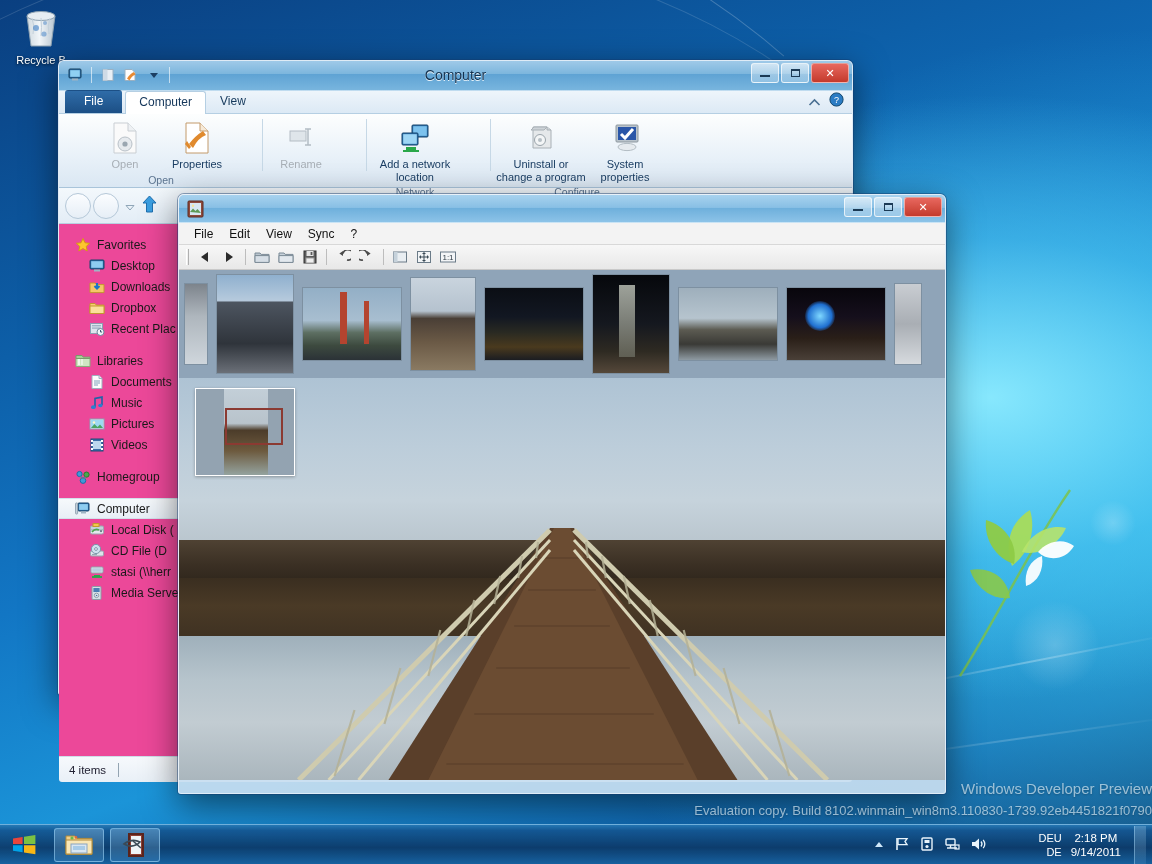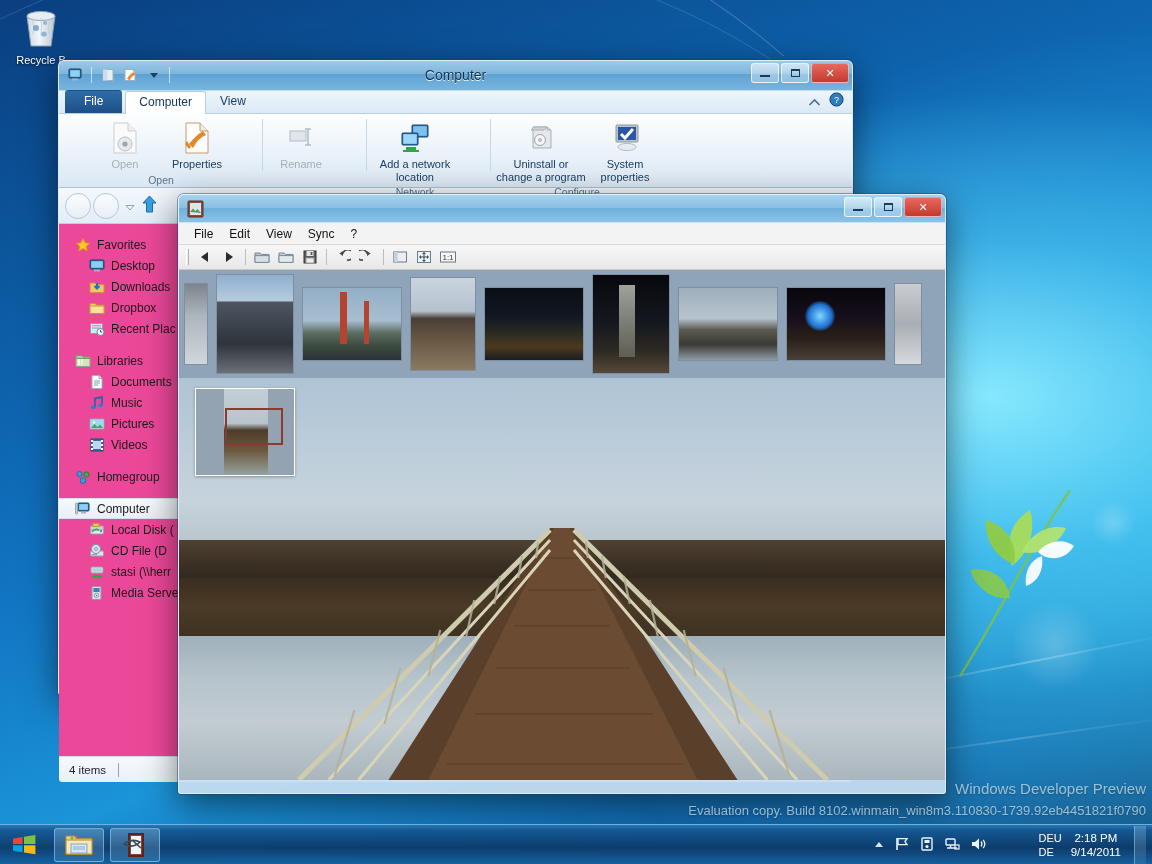--- a/index.html
+++ b/index.html
@@ -215,21 +215,21 @@
   .tray {
     margin-left: auto; display: flex; align-items: center; gap: 9px; padding-right: 6px;
     color: #eaf6ff; font-size: 11px;
   }
   .tray-clock { text-align: center; line-height: 14px; font-size: 11.5px; color: #ffffff; }
   .show-desktop { width: 12px; height: 38px; border-left: 1px solid rgba(170,220,250,0.45);
      background: linear-gradient(to bottom, rgba(200,235,255,0.25), rgba(150,205,245,0.12)); margin-left: 4px;}
 
   
   #watermark {
-    position: absolute; right: 6px; bottom: 42px; text-align: right;
+    position: absolute; right: 0; bottom: 42px; text-align: right;
     color: rgba(235,248,255,0.62); font-size: 15px; line-height: 22px;
     text-shadow: 0 1px 2px rgba(0,0,0,0.25);
     pointer-events: none;
   }
   #watermark .wm2 { font-size: 13px; }
 </style>
 </head>
 <body>
 
 <div id="desktop">
@@ -845,21 +845,21 @@
             <rect x="11" y="9" width="4" height="4" fill="none" stroke="#e9f4fb" stroke-width="1.2"></rect>
           </svg>
       </span>
       <span>
         <svg width="17" height="16" viewBox="0 0 17 16">
             <path d="M2 6 h3 l4 -3.5 v11 L5 10 H2 Z" fill="#e9f4fb"></path>
             <path d="M11 5.5 q2 2.5 0 5" stroke="#e9f4fb" stroke-width="1.3" fill="none"></path>
             <path d="M13.2 3.8 q3.2 4.2 0 8.4" stroke="#e9f4fb" stroke-width="1.3" fill="none"></path>
           </svg>
       </span>
-      <span style="text-align:left;line-height:14px;color:#ffffff;margin-left:42px;">
+      <span style="text-align:right;line-height:14px;color:#ffffff;margin-left:42px;">
         <span style="display:block">DEU</span>
         <span style="display:block">DE</span>
       </span>
       <span class="tray-clock">
         <span style="display:block">2:18 PM</span>
         <span style="display:block">9/14/2011</span>
       </span>
       <span class="show-desktop"></span>
     </div>
   </div>

